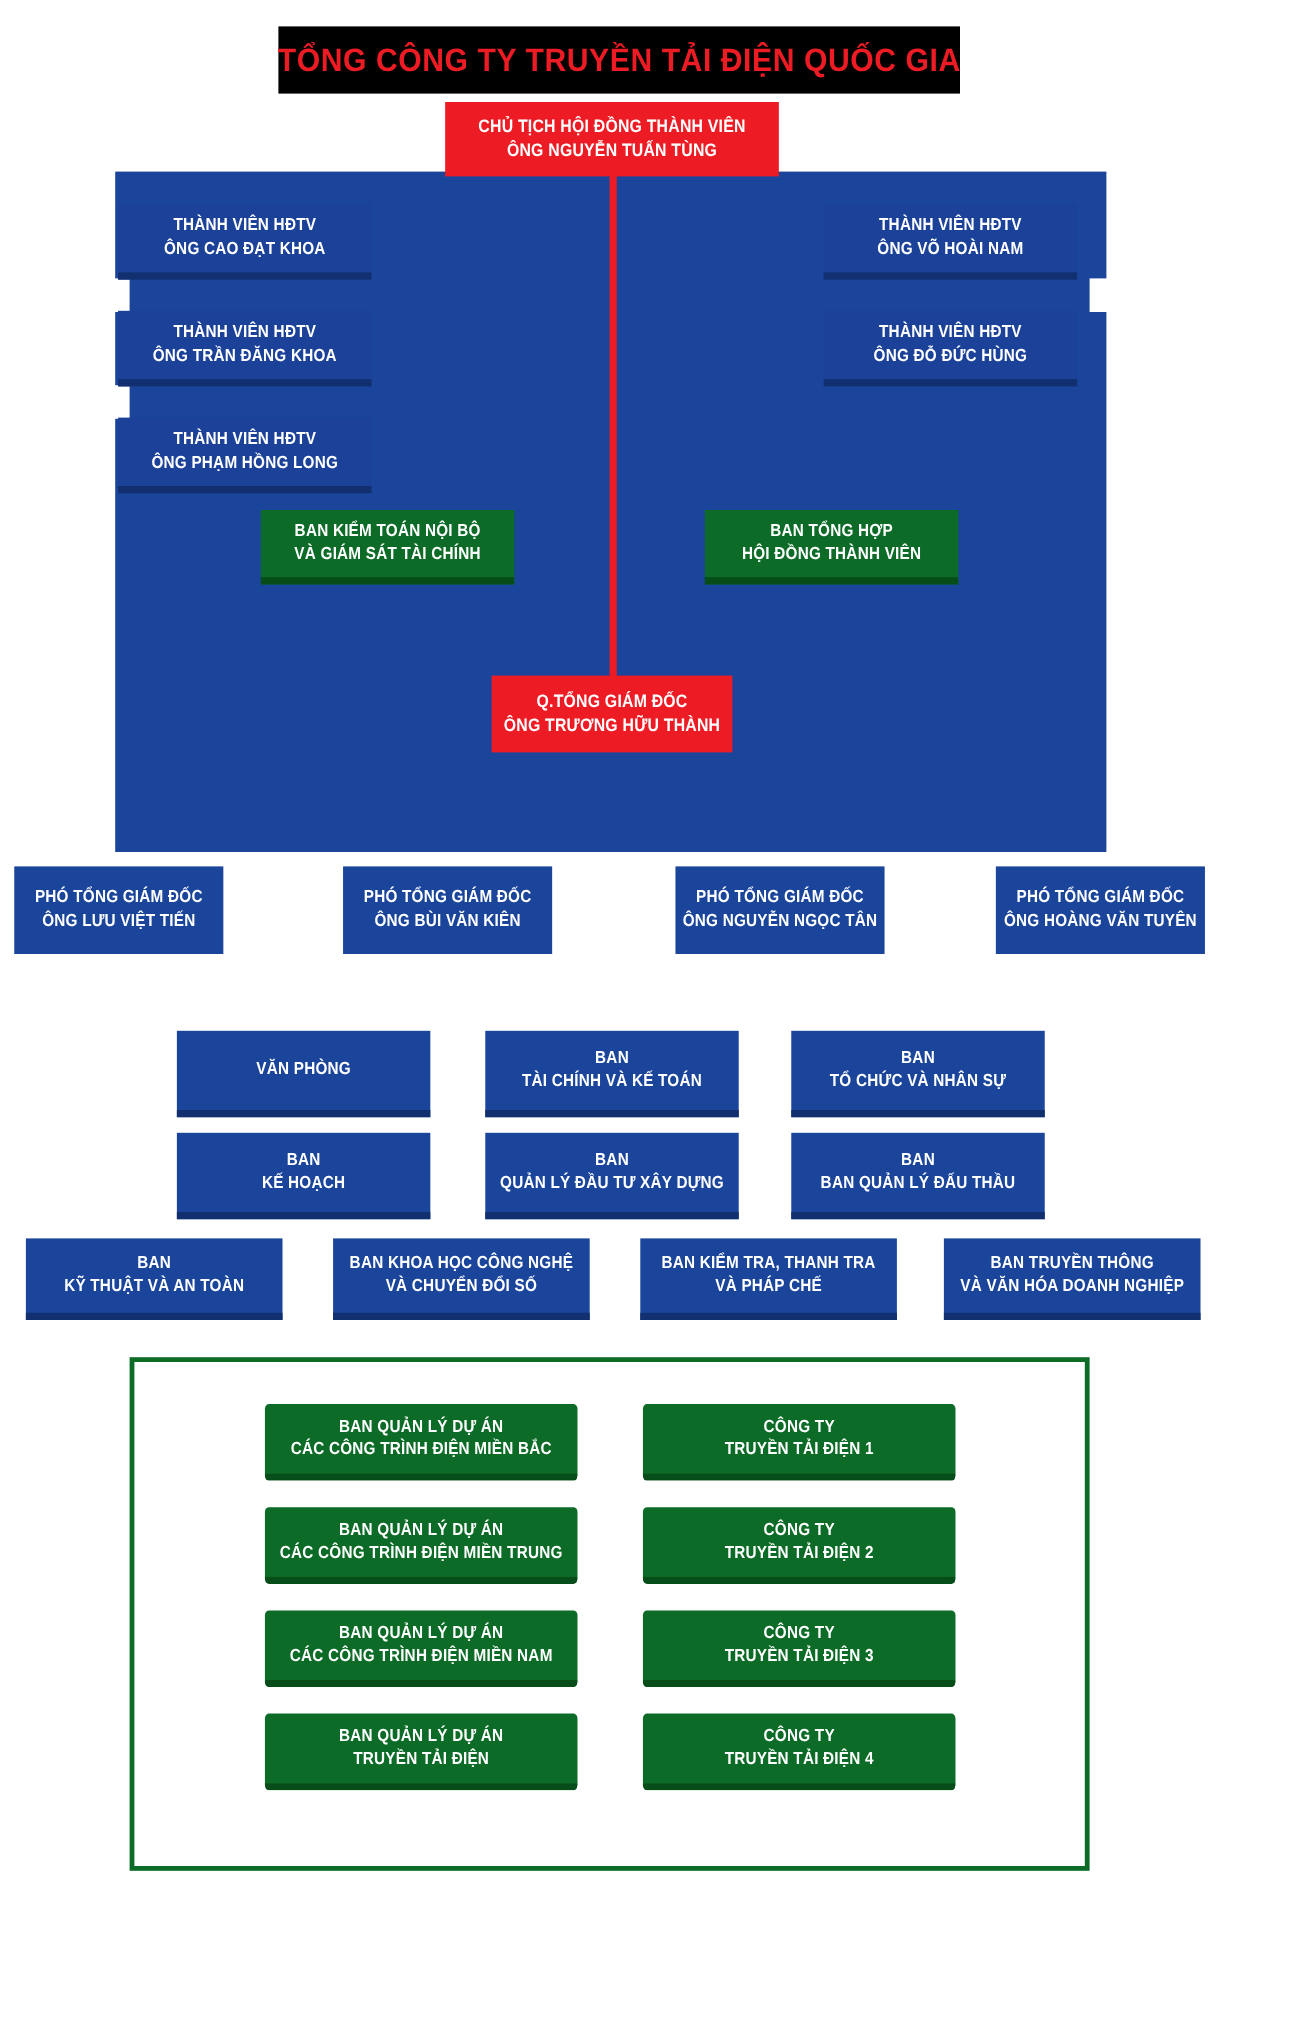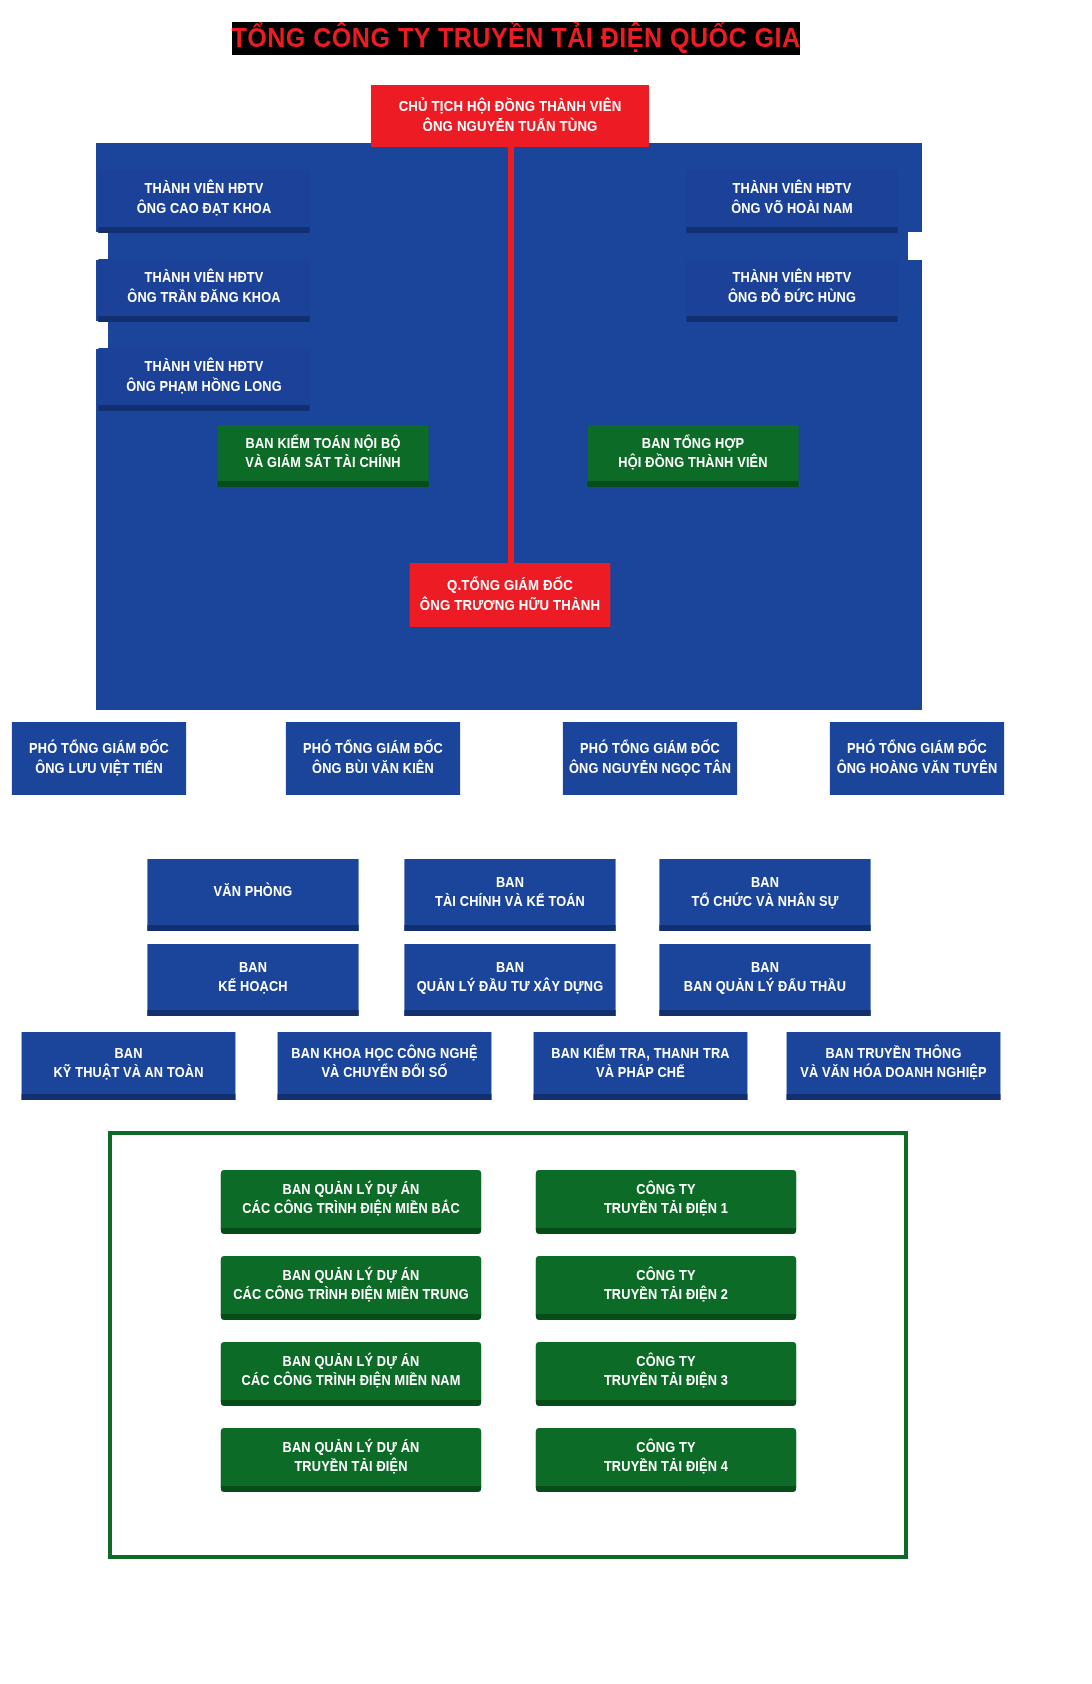--- a/index.html
+++ b/index.html
@@ -37,21 +37,21 @@
   .blue      { background: #1a459b; }
   .bluedk    { background: #1b4298; border-bottom: 6px solid #12306f; }
   .blueflat  { background: #1a459b; border-bottom: 6px solid #12306f; }
   .greendk   { background: #0c6b26; border-bottom: 6px solid #074d1a; }
   .red       { background: #ed1c24; }
 
   
   #title-bar {
     position: absolute;
     left: 232px; top: 22px;
-    width: 568px; height: 33px;
+    width: 568px; height: 56px;
     background: #000000;
     display: flex; align-items: center; justify-content: center;
   }
   #title-bar .ttl {
     color: #ed1c24;
     font-size: 27px;
     font-weight: 700;
     letter-spacing: 0.5px;
     white-space: nowrap;
     transform: scaleX(0.93);

